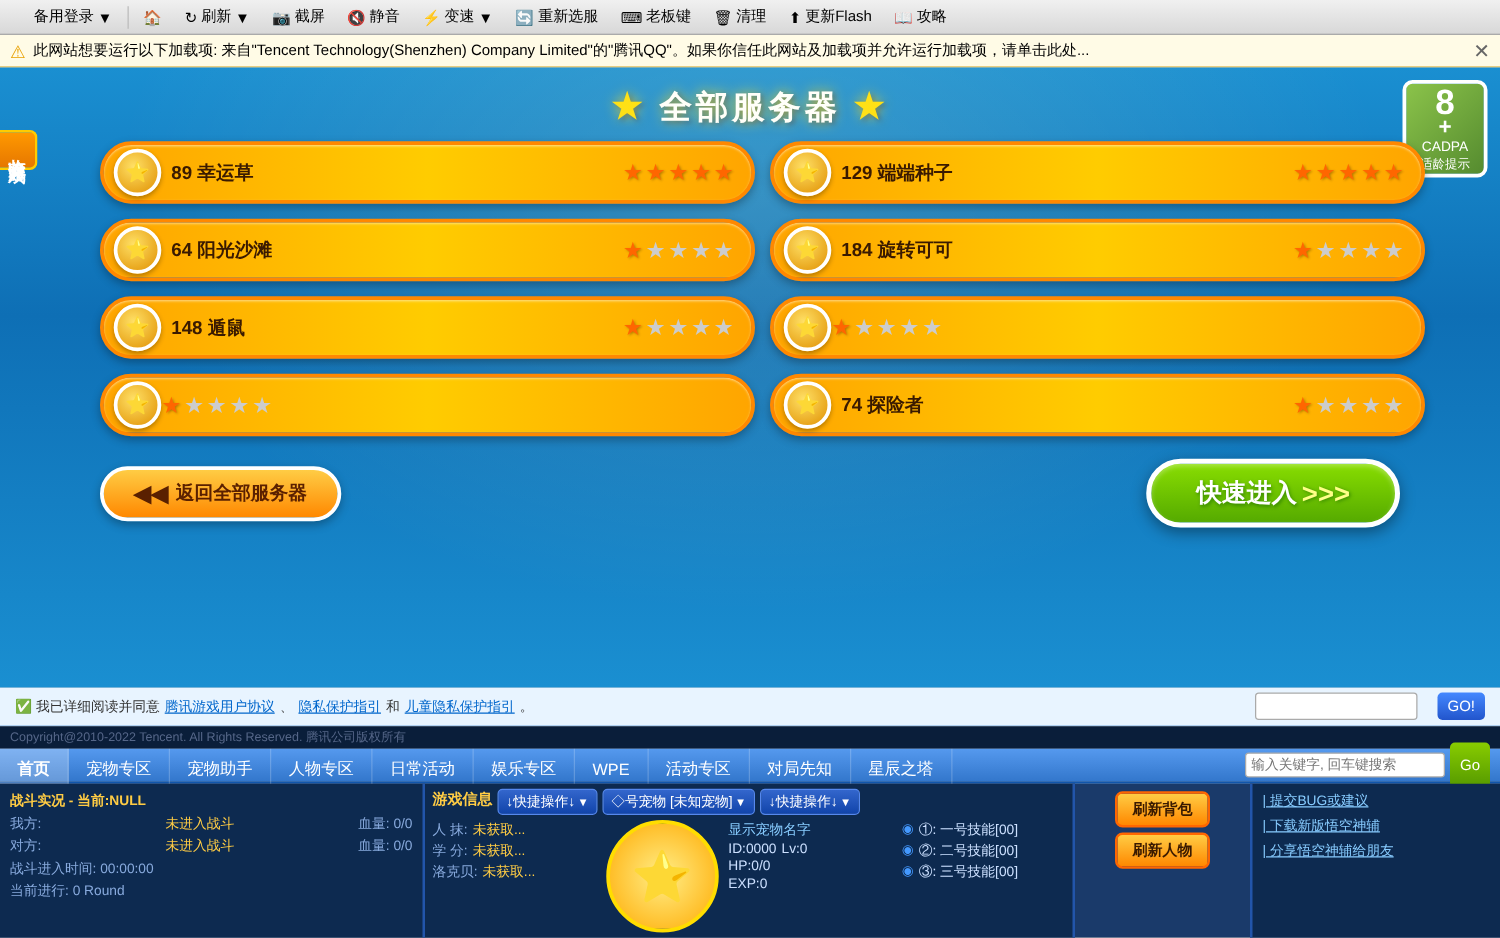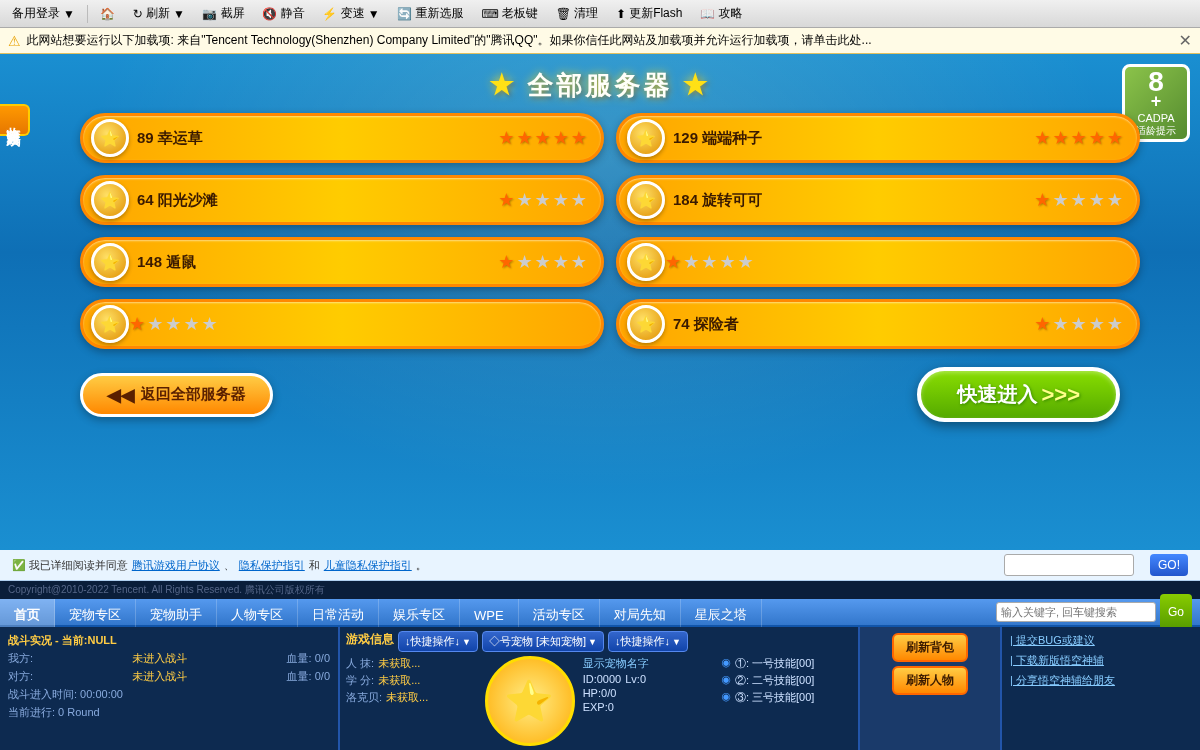--- a/index.html
+++ b/index.html
@@ -6,21 +6,21 @@
     body { width: 1200px; height: 750px; overflow: hidden; font-family: 'SimHei', 'Microsoft YaHei', sans-serif; background: #c0c0c0; }
 
     
     #toolbar {
       height: 28px;
       background: linear-gradient(to bottom, #f0f0f0, #d8d8d8);
       display: flex;
       align-items: center;
       border-bottom: 1px solid #aaa;
       font-size: 12px;
-      padding: 0 4px;
+      padding: 0 19px;
       gap: 2px;
     }
     .tb-btn {
       display: flex; align-items: center; gap: 3px;
       padding: 2px 8px;
       border-radius: 3px;
       cursor: pointer;
       white-space: nowrap;
       font-size: 12px;
       height: 22px;

